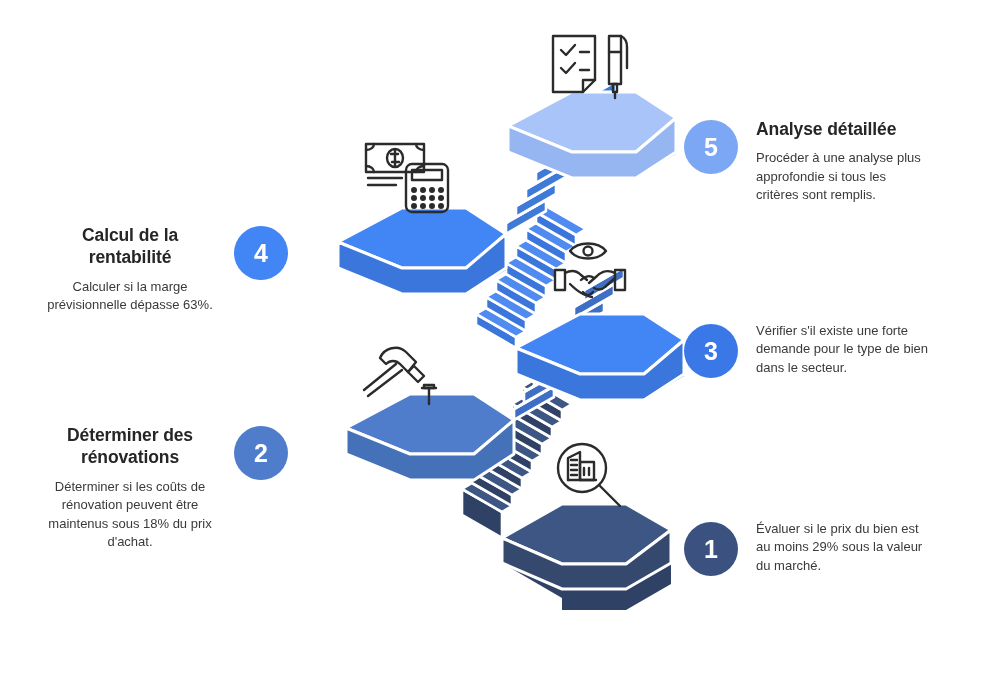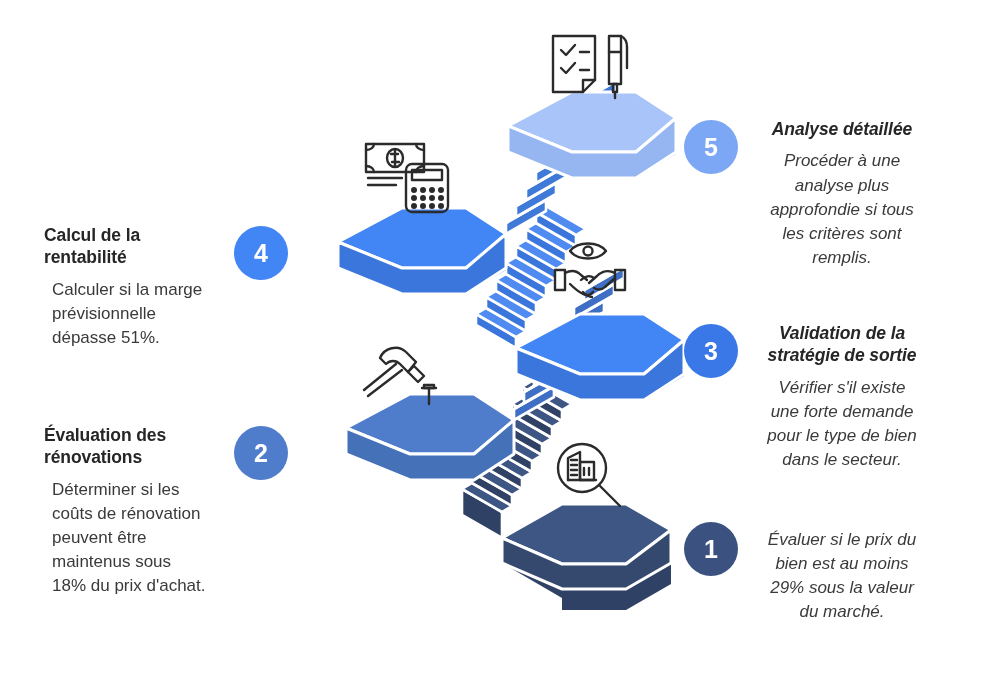--- a/index.html
+++ b/index.html
@@ -42,36 +42,36 @@
     align-items: center;
     justify-content: center;
     color: #ffffff;
     font-size: 25px;
     font-weight: bold;
     line-height: 1;
     margin-top: 2px;
   }
 
   .txtcol { width: 172px; }
-  .step-left .txtcol { text-align: left; }
-  .step-right .txtcol { text-align: center; font-style: italic; }
+  .step-left .txtcol { text-align: center; }
+  .step-right .txtcol { text-align: left; }
 
   .step-title {
     font-size: 17.5px;
     font-weight: bold;
     line-height: 1.28;
     color: #262626;
     margin: 0 0 9px 0;
     letter-spacing: -0.1px;
   }
   .step-desc {
-    font-size: 17px;
+    font-size: 13px;
     line-height: 1.42;
     color: #3a3a3a;
-    margin: 8px;
+    margin: 0;
   }
 
   
   #step5 { left: 684px; top: 118px; }
   #step3 { left: 684px; top: 322px; }
   #step1 { left: 684px; top: 520px; }
   #step4 { left: 44px;  top: 224px; }
   #step2 { left: 44px;  top: 424px; }
 
   
@@ -287,41 +287,40 @@
     <div class="badge" style="background:#7ba7f5">5</div>
     <div class="txtcol">
       <p class="step-title">Analyse détaillée</p>
       <p class="step-desc">Procéder à une analyse plus approfondie si tous les critères sont remplis.</p>
     </div>
   </div>
 
   <div class="step step-right" id="step3">
     <div class="badge" style="background:#3b78e7">3</div>
     <div class="txtcol">
-      <p class="step-title">Validation de la stratégie de sortie</p>
       <p class="step-desc">Vérifier s'il existe une forte demande pour le type de bien dans le secteur.</p>
     </div>
   </div>
 
   <div class="step step-right" id="step1">
     <div class="badge" style="background:#3b5280">1</div>
     <div class="txtcol">
       <p class="step-desc">Évaluer si le prix du bien est au moins 29% sous la valeur du marché.</p>
     </div>
   </div>
 
   <div class="step step-left" id="step4">
     <div class="badge" style="background:#4285f4">4</div>
     <div class="txtcol">
       <p class="step-title">Calcul de la rentabilité</p>
-      <p class="step-desc">Calculer si la marge prévisionnelle dépasse 51%.</p>
+      <p class="step-desc">Calculer si la marge prévisionnelle dépasse 63%.</p>
     </div>
   </div>
 
   <div class="step step-left" id="step2">
     <div class="badge" style="background:#4f7dcc">2</div>
     <div class="txtcol">
-      <p class="step-title">Évaluation des rénovations</p>
+      <p class="step-title">Déterminer des rénovations</p>
       <p class="step-desc">Déterminer si les coûts de rénovation peuvent être maintenus sous 18% du prix d'achat.</p>
     </div>
   </div>
 
 </div>
 
 </body></html>

